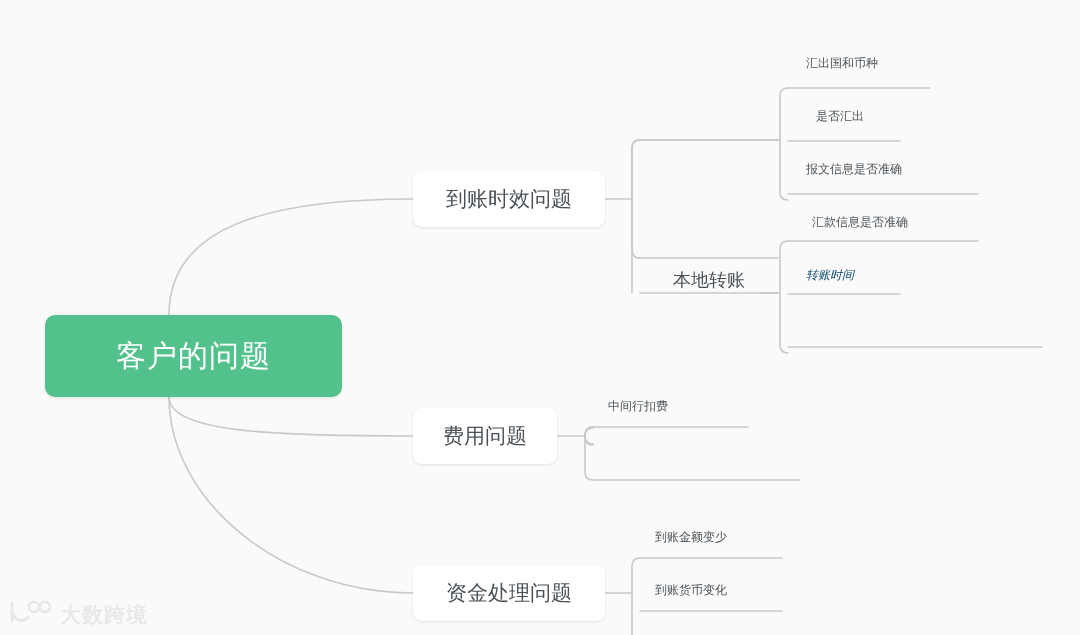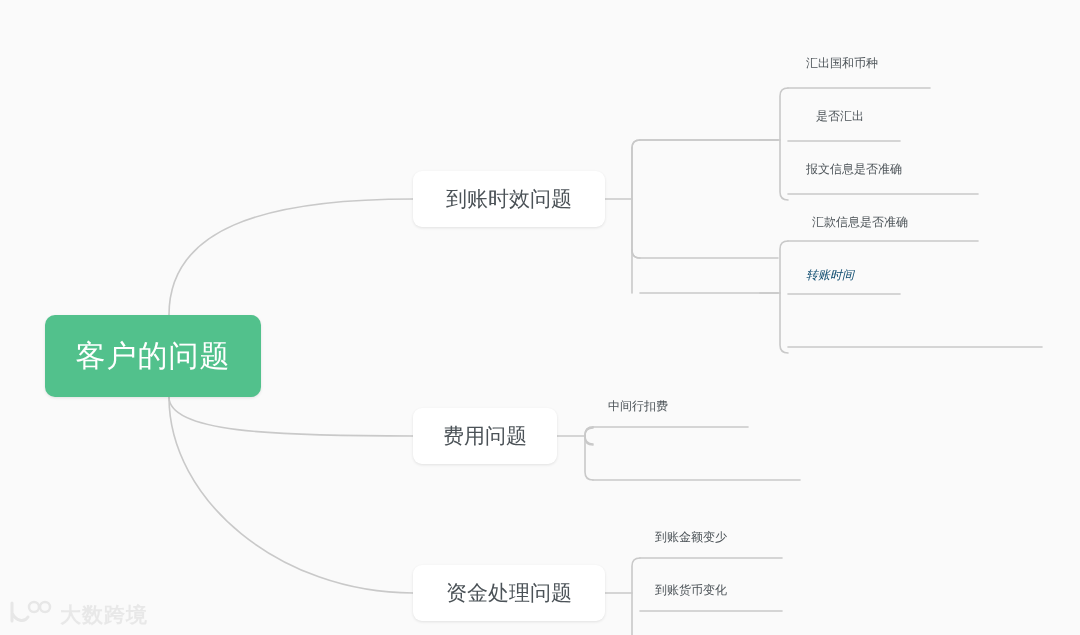--- a/index.html
+++ b/index.html
@@ -23,21 +23,21 @@
     width: 1080px;
     height: 635px;
     pointer-events: none;
   }
 
   
   .root-node {
     position: absolute;
     left: 45px;
     top: 315px;
-    width: 216px;
+    width: 297px;
     height: 82px;
     background: #52c18c;
     border-radius: 10px;
     display: flex;
     align-items: center;
     justify-content: center;
     box-shadow: 0 1px 3px rgba(0,0,0,0.10);
   }
   .root-node .root-label {
     color: #ffffff;
@@ -185,20 +185,21 @@
 
   <div class="l2-node" style="left: 413px; top: 565px; width: 192px; background: rgb(255, 255, 255);">
     <span class="l2-label" style="color: rgb(75, 82, 87);">资金处理问题</span>
   </div>
 
   <div class="l2-node" style="left: 413px; top: 408px; width: 144px; background: rgb(255, 255, 255);">
     <span class="l2-label" style="color: rgb(75, 82, 87);">费用问题</span>
   </div>
 
 
+  <div class="l3-label" style="left: 640px; top: 268px; width: 138px; color: rgb(75, 82, 87);">本地转账</div>
 
   <div class="leaf-label" style="left: 806px; top: 55px; color: rgb(75, 82, 87);">汇出国和币种</div>
   <div class="leaf-label" style="left: 806px; top: 108px; color: rgb(75, 82, 87); margin-left: 10px;">是否汇出</div>
   <div class="leaf-label" style="left: 806px; top: 161px; color: rgb(75, 82, 87);">报文信息是否准确</div>
 
   <div class="leaf-label" style="left: 806px; top: 214px; color: rgb(75, 82, 87); margin-left: 6px;">汇款信息是否准确</div>
   <div class="leaf-label" style="left: 806px; top: 267px; color: #0c4a6e; font-style: italic;">转账时间</div>
 
   <div class="leaf-label" style="left: 608px; top: 398px; color: rgb(75, 82, 87);">中间行扣费</div>
 

